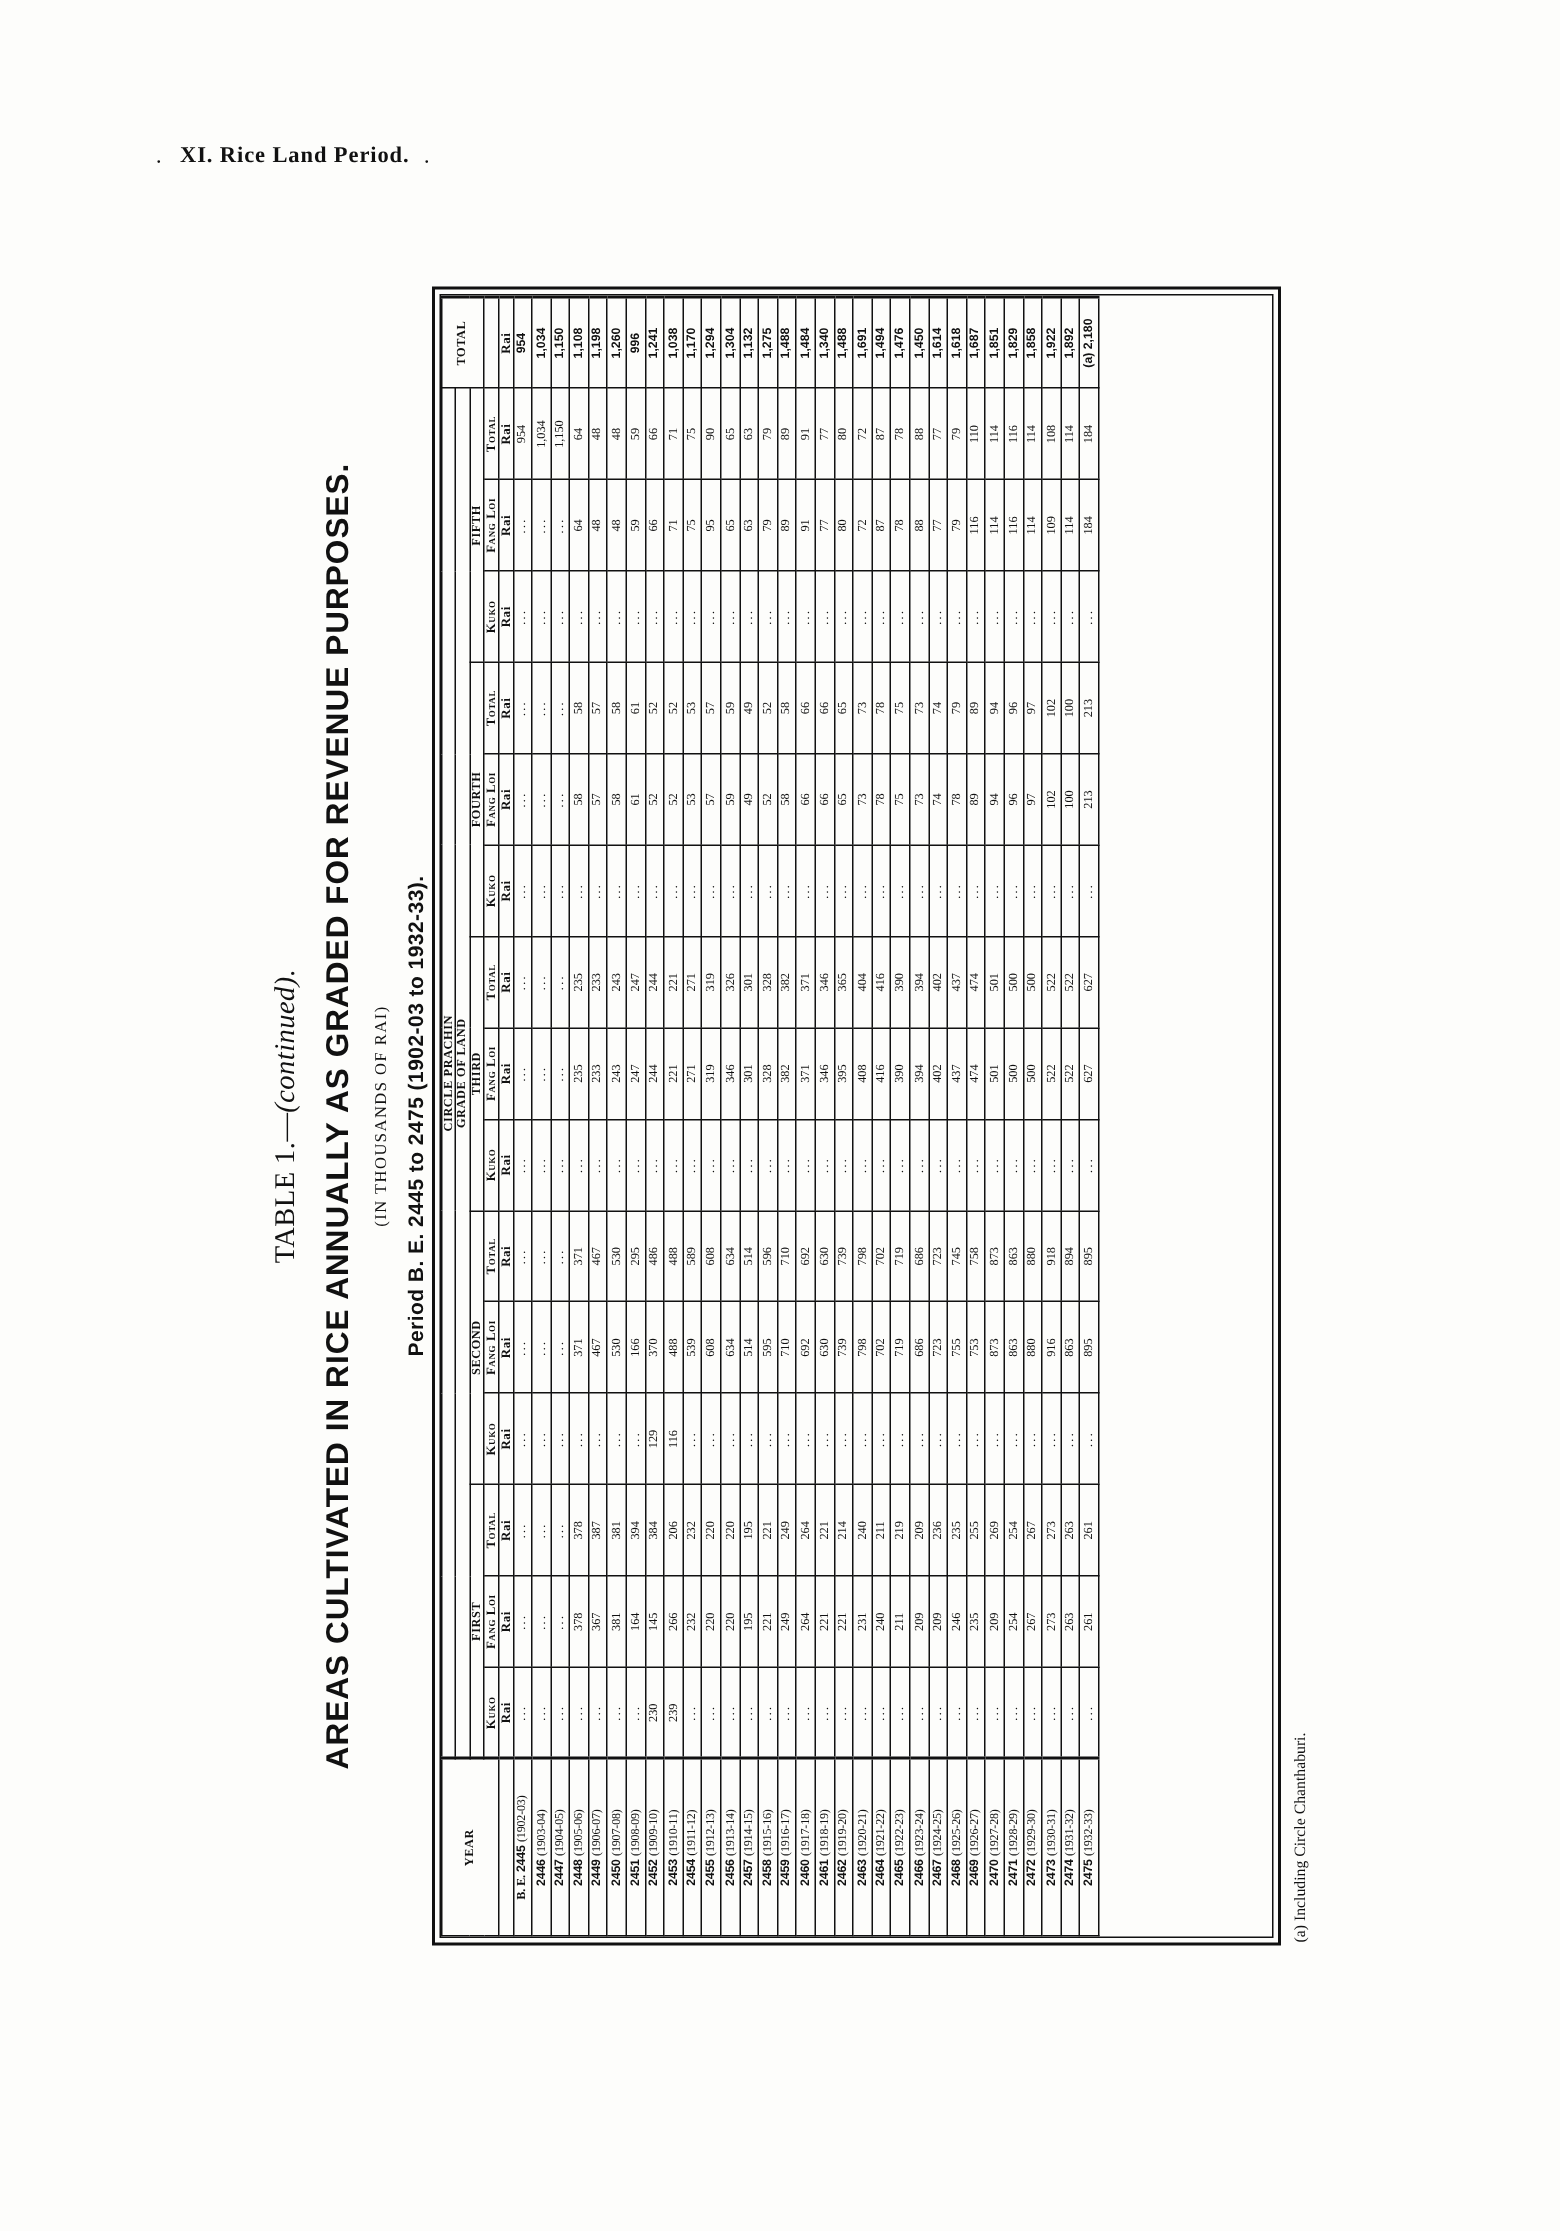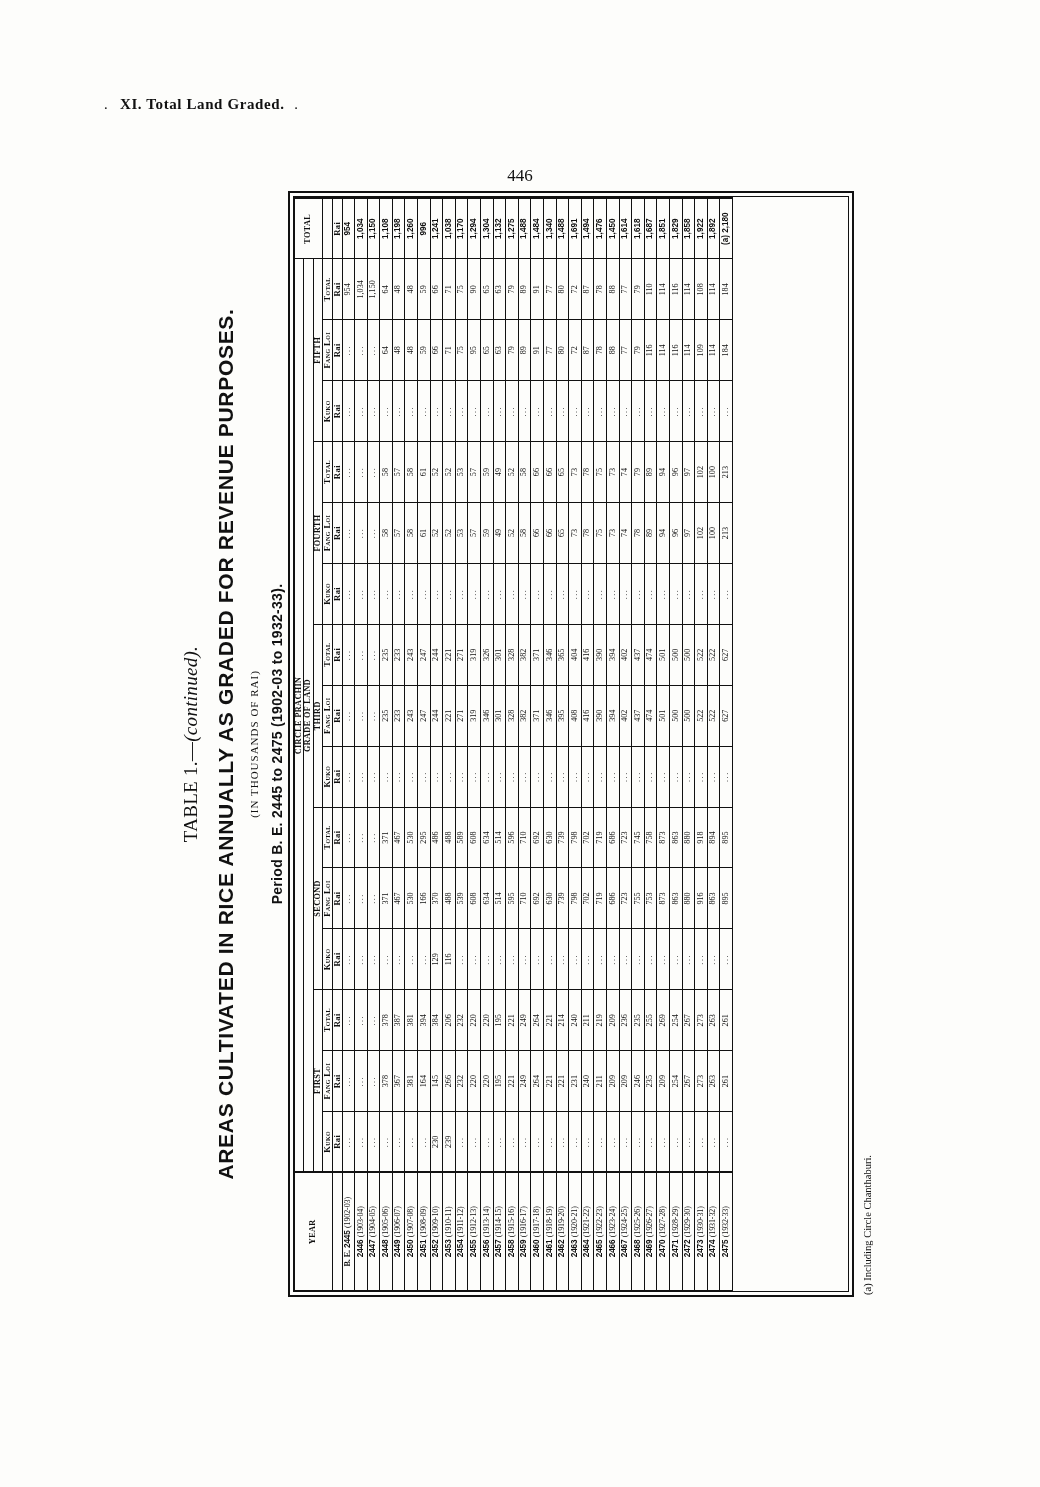--- a/index.html
+++ b/index.html
@@ -121,25 +121,24 @@
     font-size:10.5px;
   }
 </style>
 </head>
 <body>
 
 <div class="page">
 
   <div class="runhead">
     <span class="dotl">·</span>
-    <span>XI.  Total Land Graded.</span>
+    <span>XI.  Rice Land Period.</span>
     <span class="dotr">·</span>
   </div>
 
-  <div class="pageno">446</div>
 
   <div class="plate">
     <div class="plate-inner">
 
       <div class="titleblock">
         <div class="t1">
           <span>TABLE  1.—</span><i>(continued).</i>
         </div>
         <div class="t2">AREAS CULTIVATED IN RICE ANNUALLY AS GRADED FOR REVENUE PURPOSES.</div>
         <div class="t3">(IN THOUSANDS OF RAI)</div>

